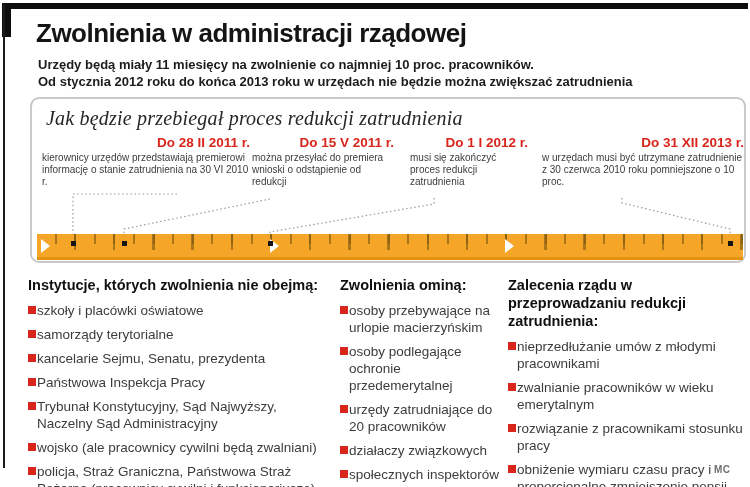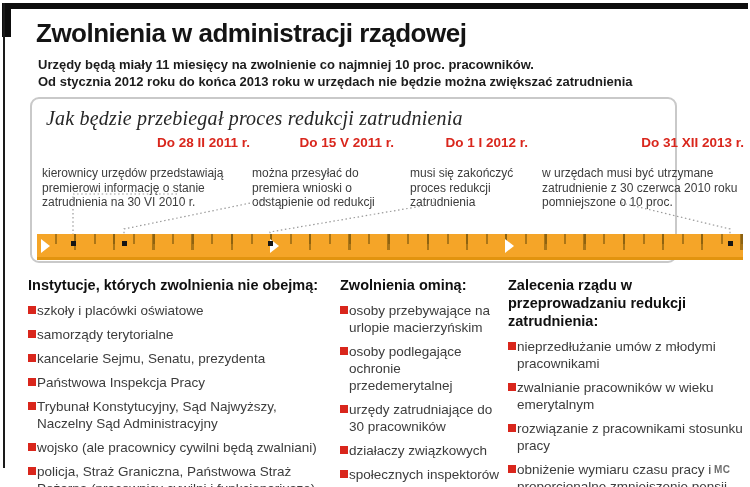--- a/index.html
+++ b/index.html
@@ -27,31 +27,31 @@
   
   .page-title{
     position:absolute;left:36px;top:18px;width:690px;
     font-size:26px;font-weight:bold;letter-spacing:-0.5px;color:#141414;
   }
   .page-sub{position:absolute;left:38px;width:700px;font-size:13px;font-weight:bold;color:#1c1c1c;line-height:1.25;}
   .sub1{top:57px;}
   .sub2{top:74px;}
   
   .tl-box{
-    position:absolute;left:30px;top:97px;width:647px;height:166px;
+    position:absolute;left:30px;top:97px;width:716px;height:166px;
     border:2px solid var(--border-gray);border-radius:9px;background:#fff;
   }
   .tl-title{
     position:absolute;left:14px;top:8px;width:680px;
     font-family:"Liberation Serif","DejaVu Serif",serif;
     font-style:italic;font-size:20px;color:#262626;letter-spacing:0.2px;
   }
   .tl-event{position:absolute;top:36px;}
   .tl-event .date{font-size:13.5px;font-weight:bold;color:var(--accent);text-align:right;}
-  .tl-event .desc{margin-top:16px;font-size:12px;line-height:1.22;color:var(--body-ink);}
+  .tl-event .desc{margin-top:2px;font-size:10px;line-height:1.22;color:var(--body-ink);}
   .ev0{left:10px;width:208px;}
   .ev1{left:220px;width:142px;}
   .ev2{left:378px;width:118px;}
   .ev3{left:510px;width:202px;}
   .leader-svg{position:absolute;left:0;top:0;width:716px;height:166px;pointer-events:none;}
   
   .ruler{
     position:absolute;left:5px;top:135px;width:706px;height:26px;
     background:var(--orange);
     border-bottom:3px solid #e2940f;
@@ -163,21 +163,21 @@
     <li>policja, Straż Graniczna, Państwowa Straż Pożarna (pracownicy cywilni i funkcjonariusze)</li>
 
   </ul>
 </div>
 
 <div class="list-col colB">
   <div class="list-header">Zwolnienia ominą:</div>
   <ul>
     <li>osoby przebywające na urlopie macierzyńskim</li>
     <li>osoby podlegające ochronie przedemerytalnej</li>
-    <li>urzędy zatrudniające do 30 pracowników</li>
+    <li>urzędy zatrudniające do 20 pracowników</li>
     <li>działaczy związkowych</li>
     <li>społecznych inspektorów pracy</li>
   </ul>
 </div>
 
 <div class="list-col colC">
   <div class="list-header">Zalecenia rządu w przeprowadzaniu redukcji zatrudnienia:</div>
   <ul>
     <li>nieprzedłużanie umów z młodymi pracownikami</li>
     <li>zwalnianie pracowników w wieku emerytalnym</li>

